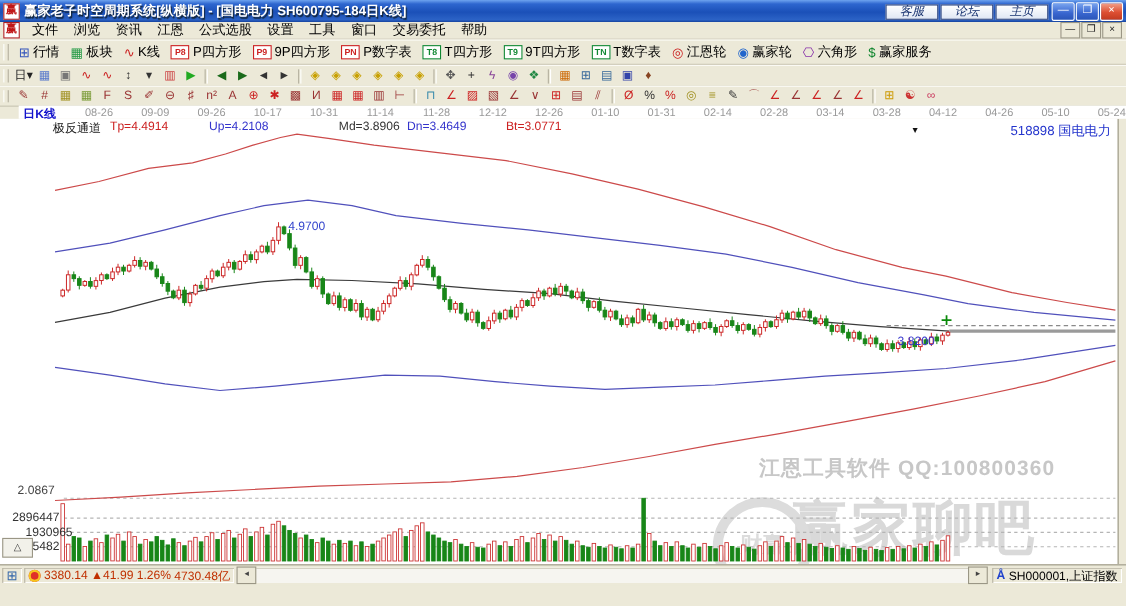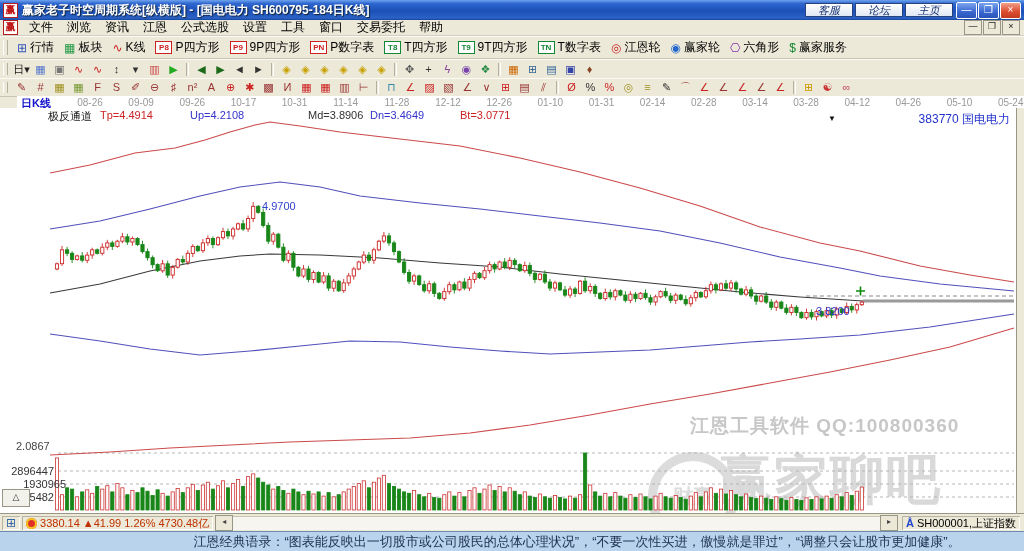--- a/index.html
+++ b/index.html
@@ -768,21 +768,21 @@
         <path d="M856 183 h9 M860.5 178.5 v9" stroke="#0a8a0a" stroke-width="1.6" fill="none"></path>
       </svg>
 
     <span class="ind" style="left:48px;color:#222;">极反通道</span>
     <span class="ind" style="left:100px;color:#cc2222;">Tp=4.4914</span>
     <span class="ind" style="left:190px;color:#3333cc;">Up=4.2108</span>
     <span class="ind" style="left:280px;color:#333333;margin-left:28px;">Md=3.8906</span>
     <span class="ind" style="left:370px;color:#3333cc;">Dn=3.4649</span>
     <span class="ind" style="left:460px;color:#cc2222;">Bt=3.0771</span>
 
-    <span class="lbl" style="right:14px;top:3px;color:#2233cc;font-size:12px;z-index:2;">383770 国电电力</span>
+    <span class="lbl" style="right:14px;top:3px;color:#2233cc;font-size:12px;z-index:2;">518898 国电电力</span>
     <span class="lbl" style="left:828px;top:6px;color:#111;font-size:8px;z-index:2;">▼</span>
     <span class="lbl" style="left:262px;top:92px;color:#3344cc;z-index:2;">4.9700</span>
     <span class="lbl" style="left:816px;top:197px;color:#3333cc;z-index:2;">3.8200</span>
     <span class="lbl" style="left:16px;top:332px;color:#444;z-index:2;">2.0867</span>
     <span class="lbl" style="left:0px;top:357px;width:54px;text-align:right;color:#333;z-index:2;">2896447</span>
     <span class="lbl" style="left:12px;top:370px;width:54px;text-align:right;color:#333;z-index:2;">1930965</span>
     <span class="lbl" style="left:0px;top:383px;width:54px;text-align:right;color:#333;z-index:2;">965482</span>
 
     <div class="volbtn">△</div>
     <div class="rightframe"></div>
@@ -802,17 +802,14 @@
     <span class="scrolltrk">
       <span class="sbtn">◂</span>
       <span class="sbtn">▸</span>
     </span>
     <span class="spanel" style="margin-right:4px;">
       <span style="color:#2244cc;font-weight:bold;">Å</span>
       <span>SH000001,上证指数</span>
     </span>
   </div>
 
-  <div class="bottombar">
-    <span>江恩经典语录：“图表能反映出一切股市或公司股民的总体心理状况”，“不要一次性买进，傲慢就是罪过”，“调整只会让股市更加健康”。</span>
-  </div>
 
 </div>
 
 </body></html>

